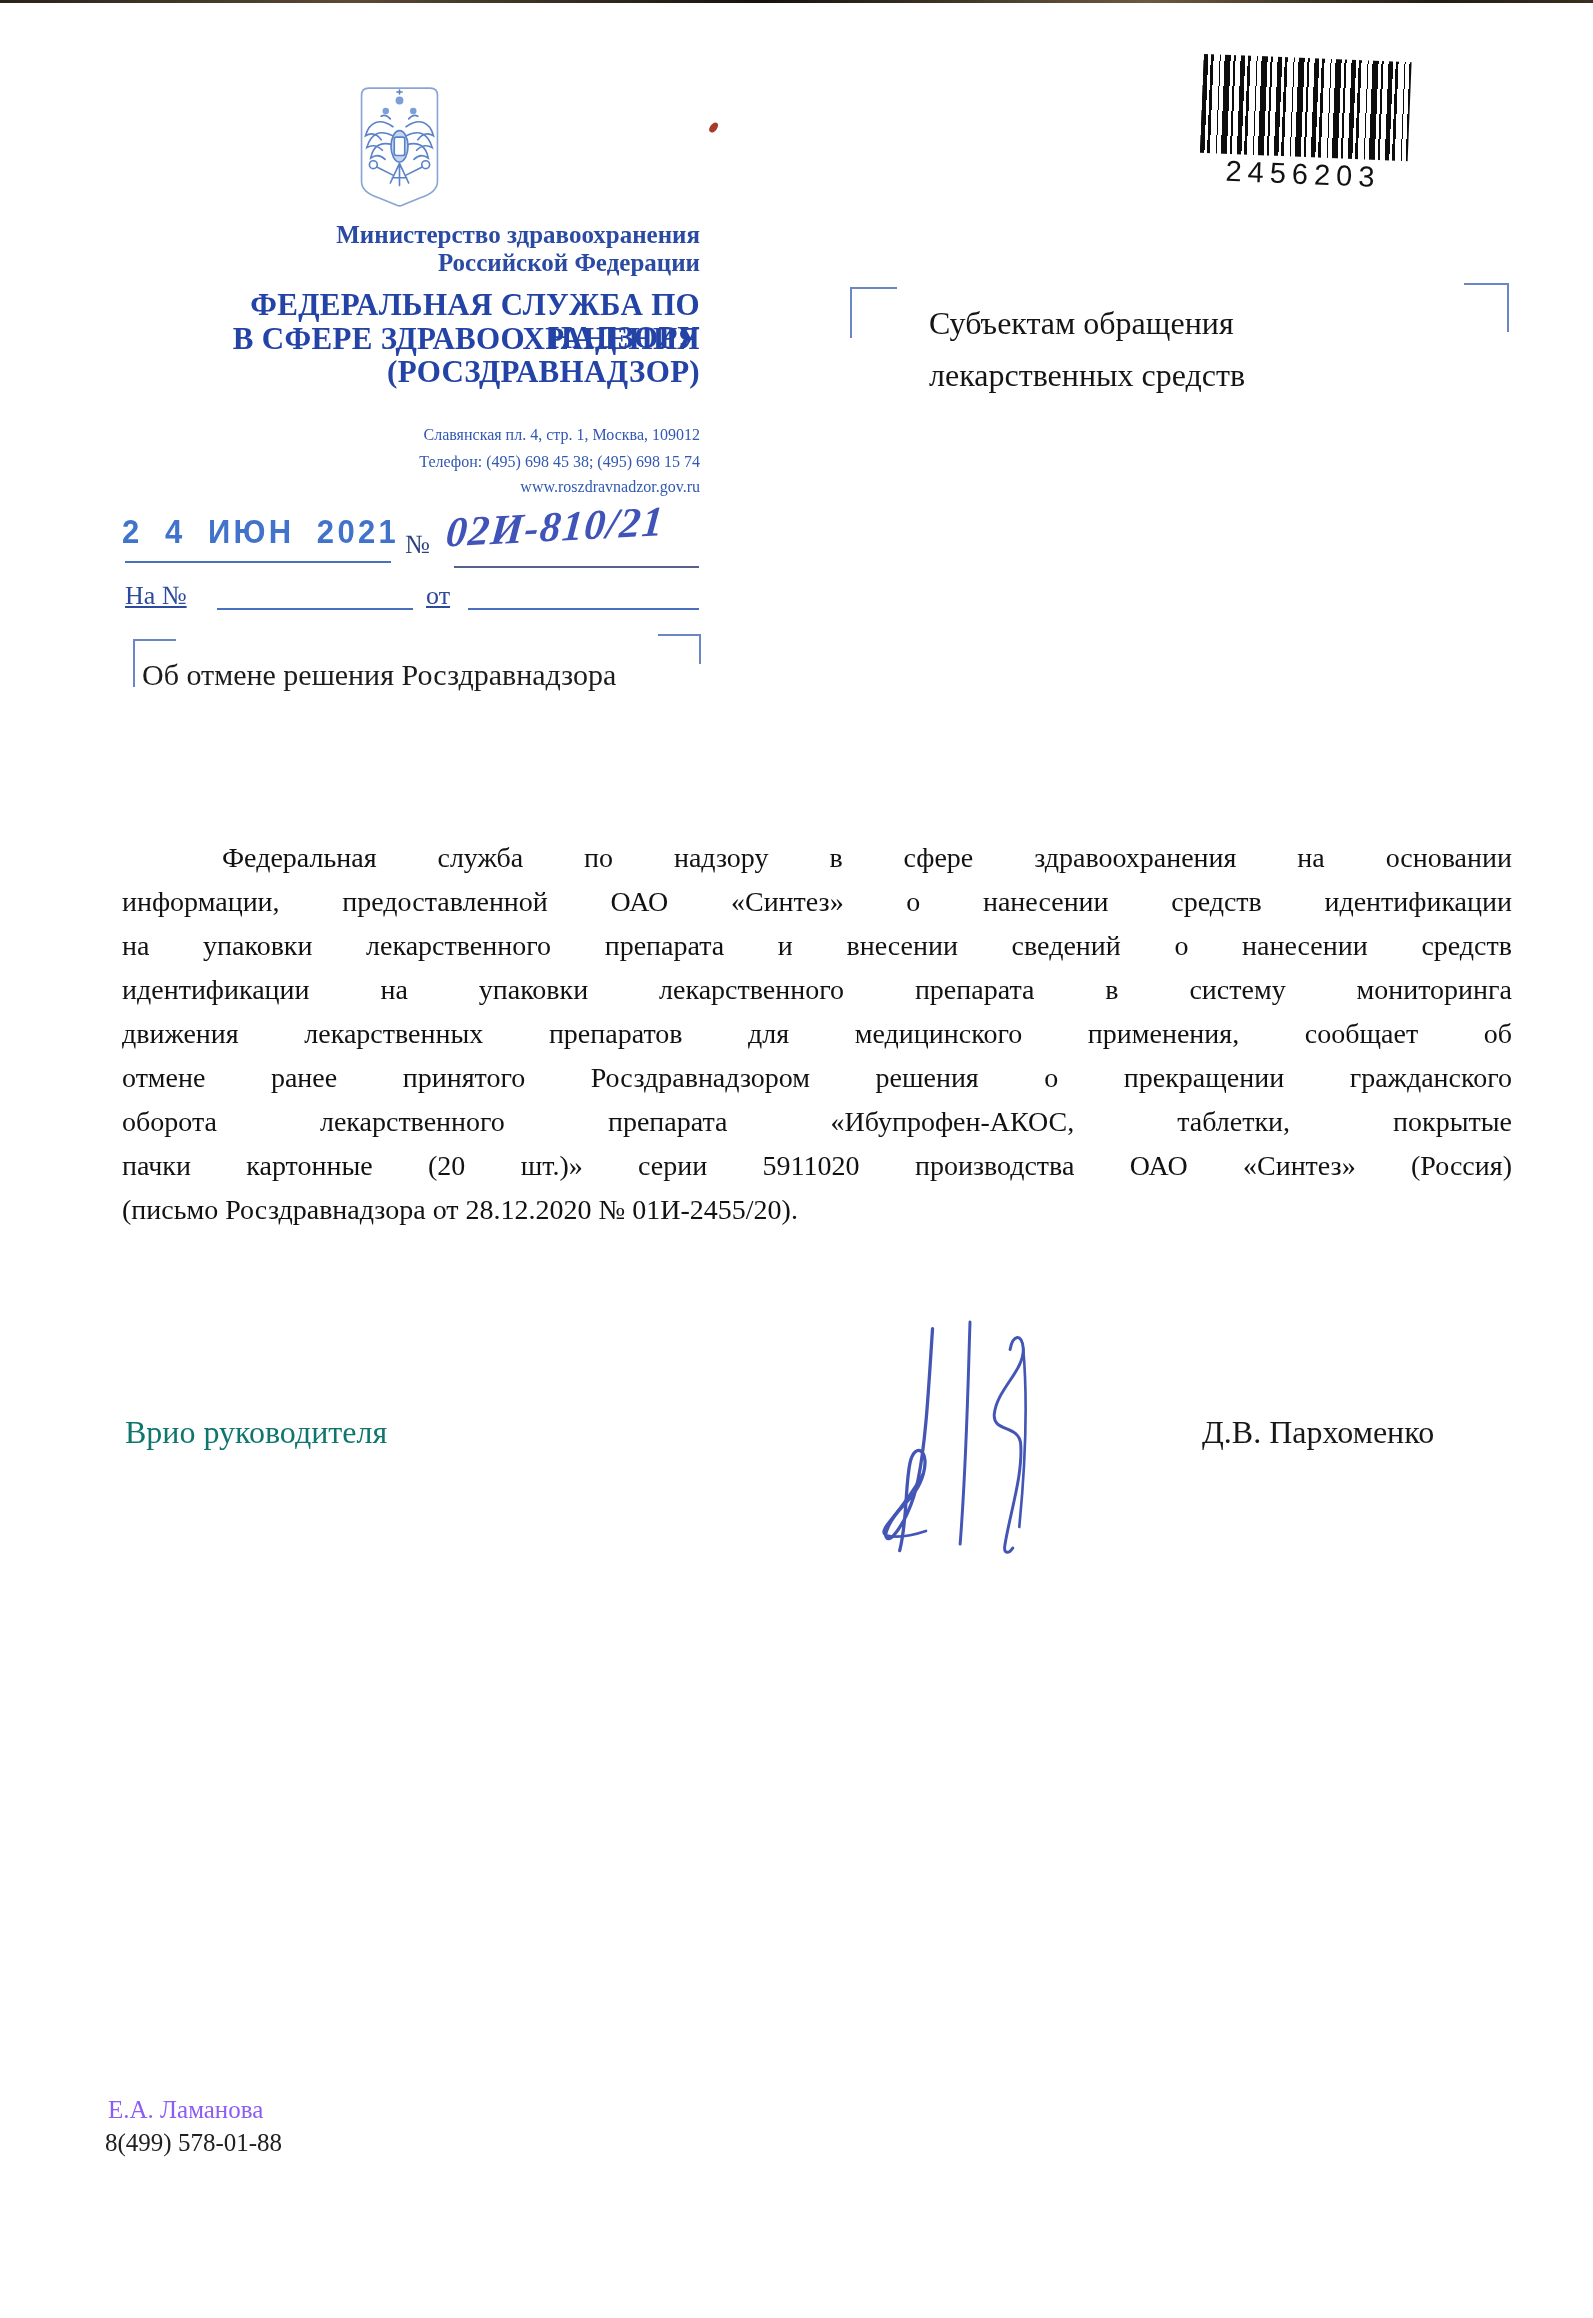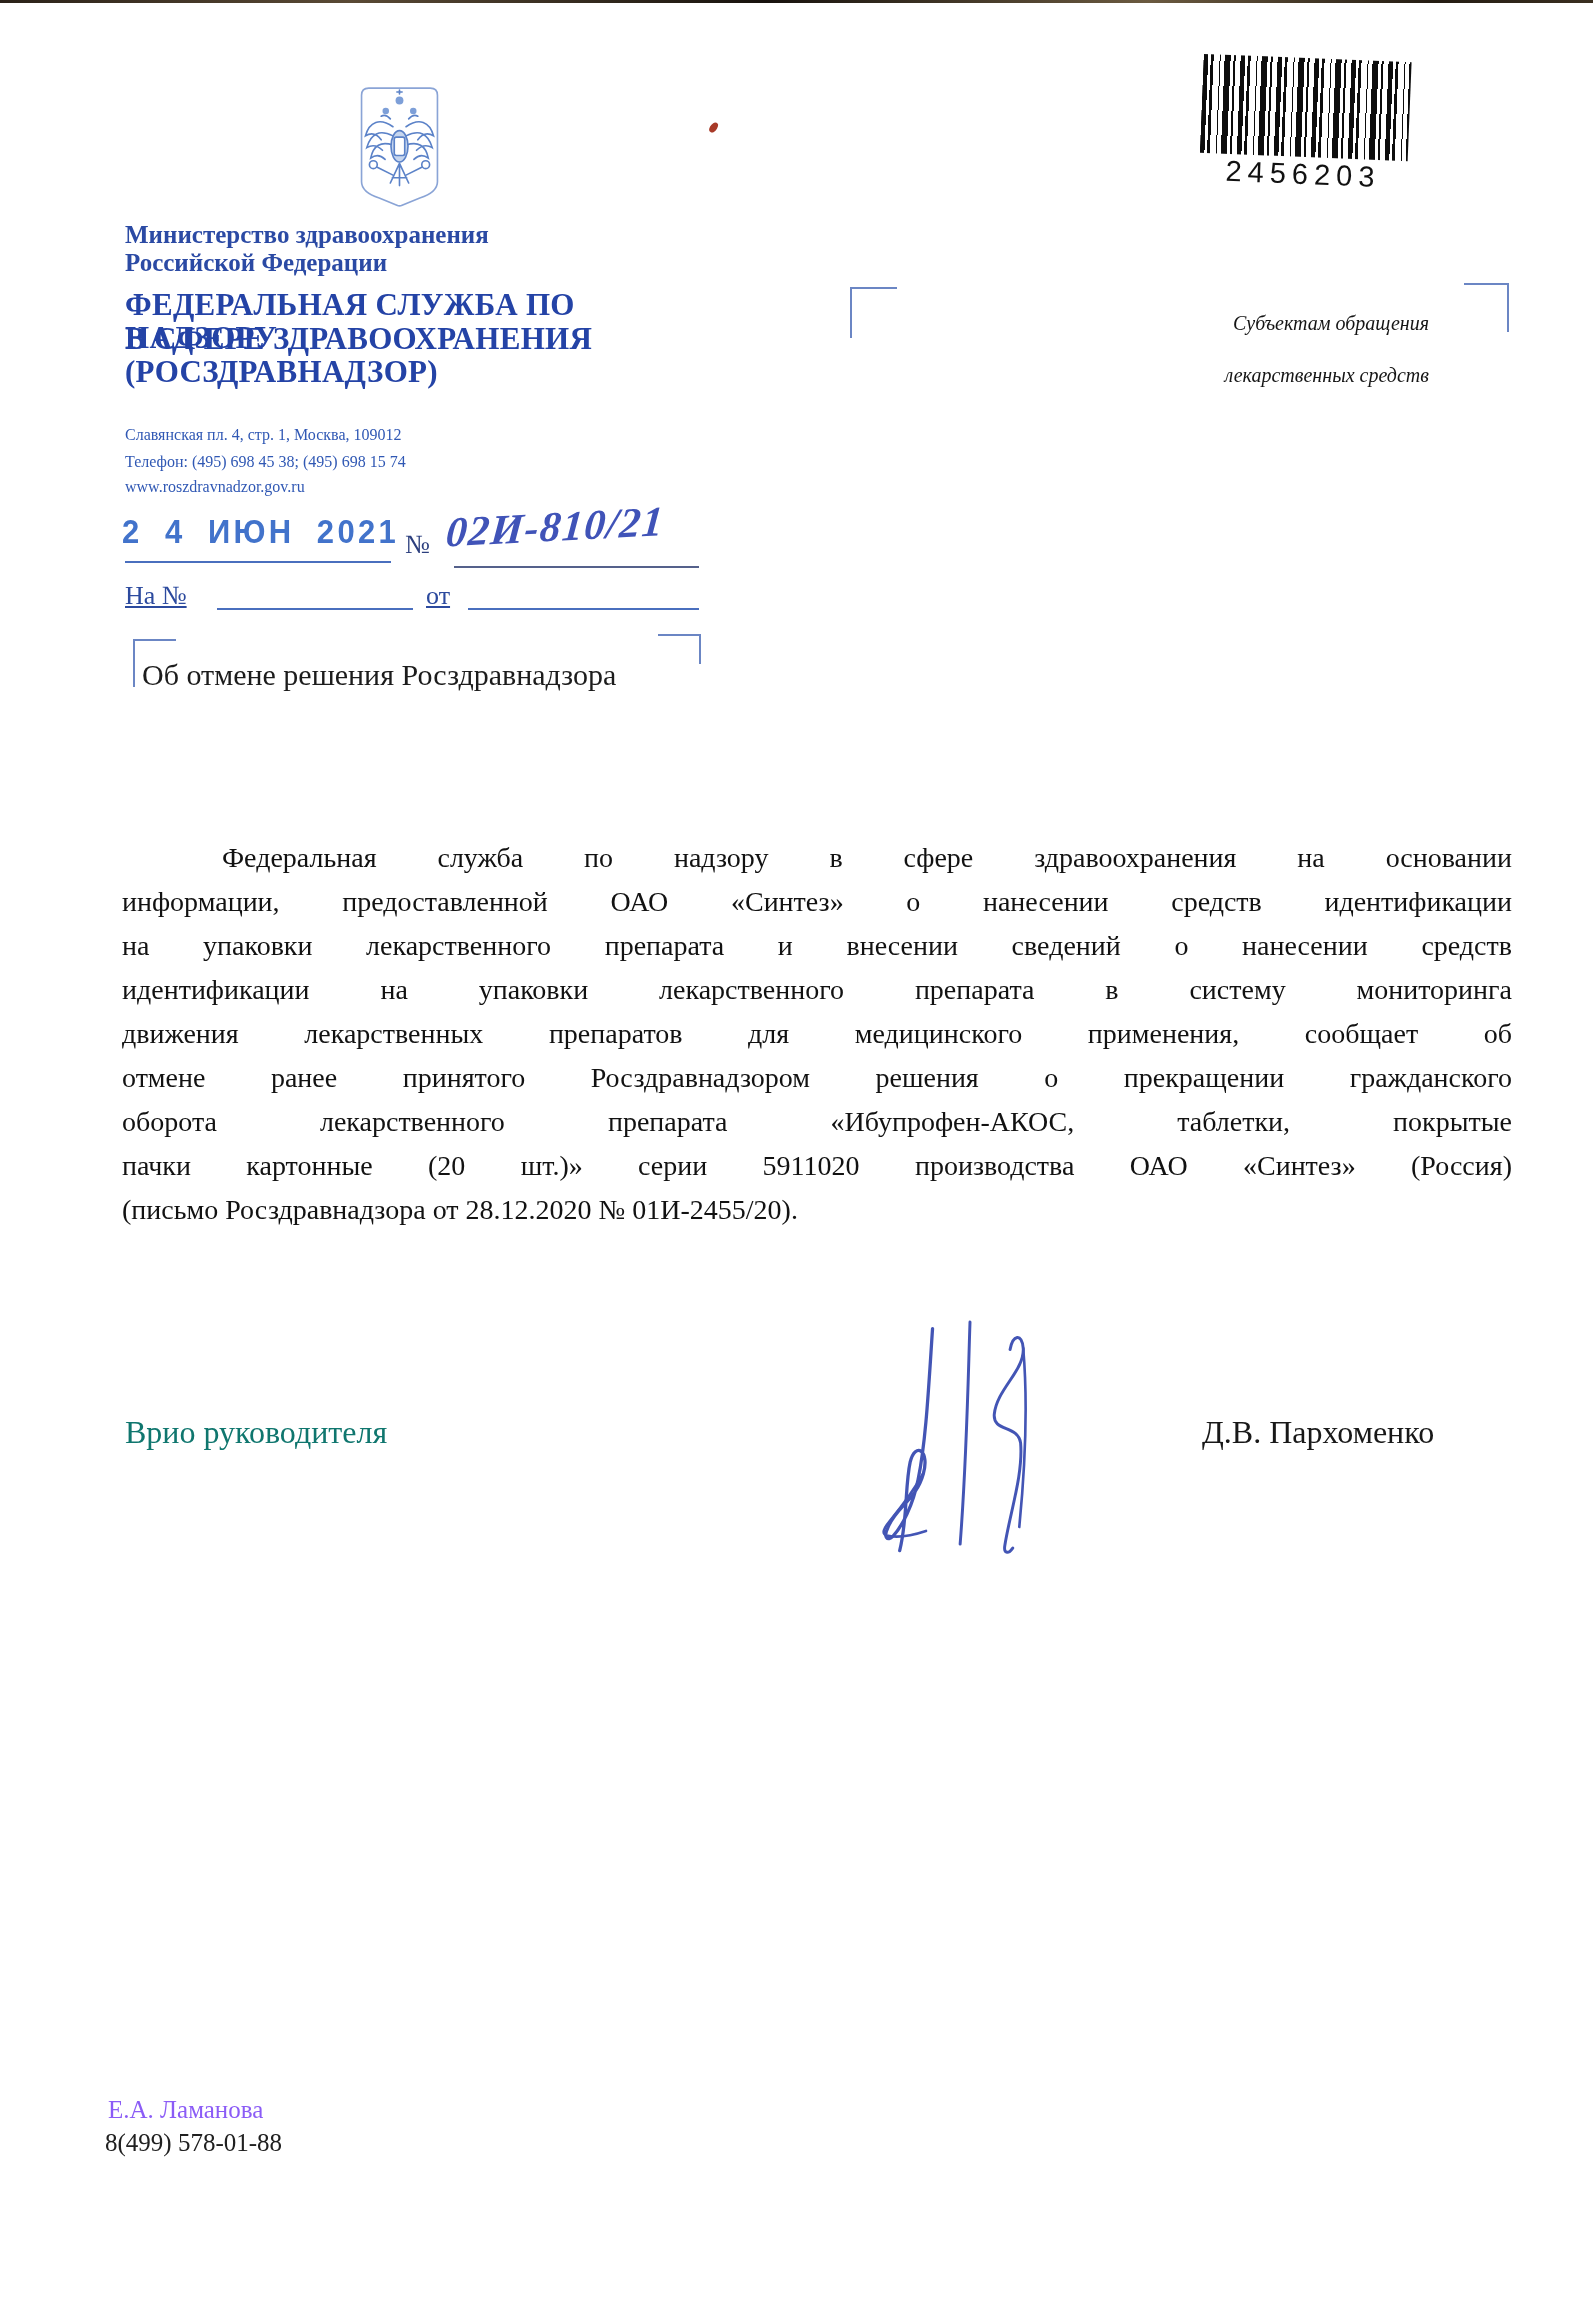--- a/index.html
+++ b/index.html
@@ -6,21 +6,21 @@
   .page{
     position:relative;width:1594px;height:2319px;background:#ffffff;
     font-family:"Liberation Serif",serif;color:#161616;overflow:hidden;
   }
   .abs{position:absolute;}
   
   .scan-edge{left:0;top:0;width:1594px;height:2.6px;
     background:linear-gradient(90deg,#2a2118,#5a4a35 22%,#17120d 48%,#6b5a40 72%,#241c12 90%,#3a2f20);}
   
   .emblem{left:355px;top:83px;width:89px;height:128px;}
-  .lh-center{left:125px;width:575px;text-align:left;}
+  .lh-center{left:125px;width:575px;text-align:right;}
   .ministry{font-weight:bold;font-size:25px;color:#2b4aa4;line-height:28px;}
   .service{font-weight:bold;font-size:31px;color:#2443a6;line-height:33px;letter-spacing:0.3px;}
   .addr{font-size:16px;color:#3058b4;line-height:24px;}
   
   .stamp-date{left:122px;top:514px;font-family:"Liberation Sans",sans-serif;font-weight:bold;
     font-size:31px;color:#4273cb;letter-spacing:3.3px;word-spacing:10.5px;transform:scaleY(1.08);}
   .uline{border-bottom:2px solid #4a6fbe;height:0;}
   .stamp-uline{left:125px;top:561px;width:266px;}
   .no-label{left:405px;top:530px;font-size:26px;color:#2c3f7e;}
   .hand-number{left:446px;top:501px;width:283px;font-size:42px;font-style:italic;font-weight:bold;
@@ -33,21 +33,21 @@
   
   .br{border-color:#6b86c4;border-style:solid;border-width:0;}
   .br-tl{border-top-width:2px;border-left-width:2px;}
   .br-tr{border-top-width:2px;border-right-width:2px;}
   .subj-br-l{left:133px;top:639px;width:41px;height:46px;}
   .subj-br-r{left:658px;top:634px;width:41px;height:28px;}
   .rcpt-br-l{left:850px;top:287px;width:45px;height:49px;}
   .rcpt-br-r{left:1464px;top:283px;width:43px;height:47px;}
   .subject{left:134px;top:658px;font-size:30px;color:#1c1c1c;margin-left:8px;}
   
-  .recipient{left:929px;top:297px;width:500px;text-align:right;font-size:20px;line-height:52px;color:#151515;font-style:italic;}
+  .recipient{left:929px;top:297px;width:500px;text-align:left;font-size:32px;line-height:52px;color:#151515;}
   
   .barcode-wrap{left:1201px;top:58px;width:208px;transform:rotate(2.3deg);text-align:center;}
   .barcode-bars{width:208px;height:99px;
     background:repeating-linear-gradient(90deg,
       #0d0d0d 0 4.6px,#fff 4.6px 7.2px,#0d0d0d 7.2px 10px,#fff 10px 16px,
       #0d0d0d 16px 17px,#fff 17px 21px,#0d0d0d 21px 27px,#fff 27px 30px,
       #0d0d0d 30px 32px,#fff 32px 37px);}
   .barcode-num{font-family:"Liberation Sans",sans-serif;font-size:29px;letter-spacing:6px;color:#111;margin-top:1.3px;}
   .red-speck{left:710px;top:122px;width:7.2px;height:11.2px;background:#a83a28;border-radius:60% 40% 55% 45%;transform:rotate(28deg);}
   

